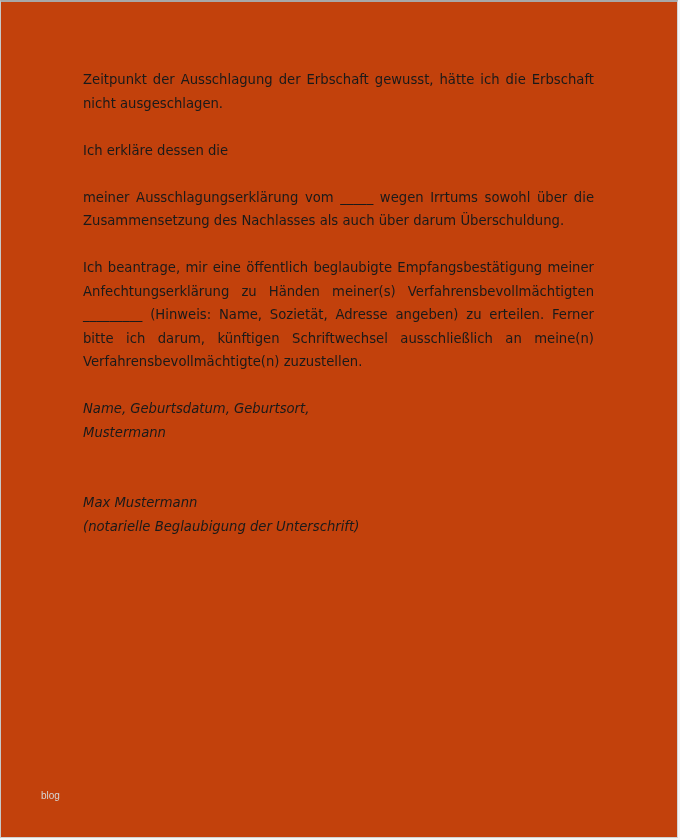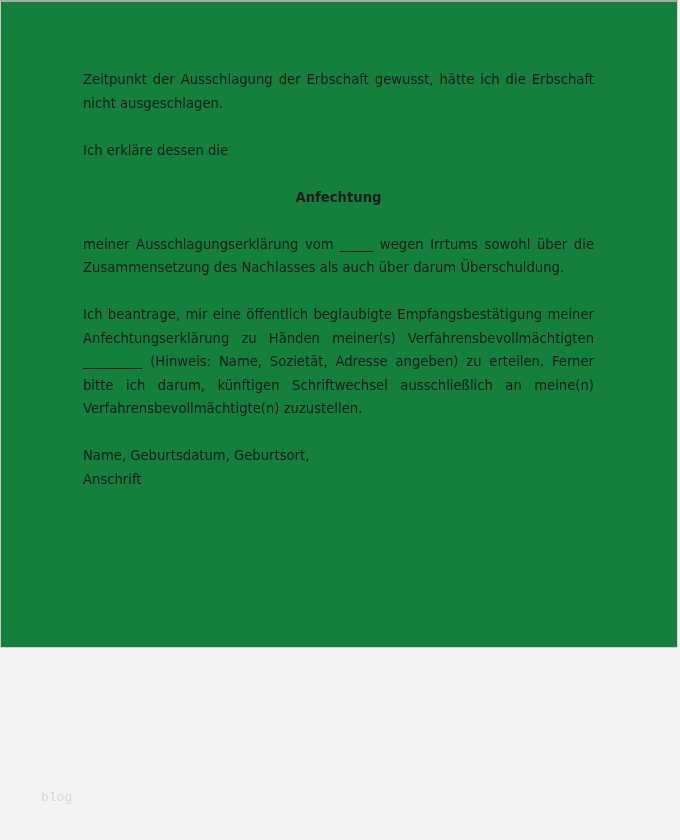--- a/index.html
+++ b/index.html
@@ -11,22 +11,22 @@
       height: 840px;
       background: #f4f4f4;
       overflow: hidden;
       position: relative;
     }
     .page {
       position: absolute;
       left: 0;
       top: 0;
       width: 678px;
-      height: 648px;
-      background: #15803d;
+      height: 838px;
+      background: #c2410c;
       border-top: 2px solid #a8a8a8;
       border-left: 1px solid #c8c8c8;
       border-right: 1px solid #d4d4d4;
       border-bottom: 1px solid #d0d0d0;
       box-sizing: border-box;
     }
     .content {
       position: absolute;
       left: 82px;
       top: 66px;
@@ -41,47 +41,51 @@
       text-align: justify;
       text-align-last: left;
     }
     .heading {
       margin: 0 0 23.5px 0;
       text-align: center;
       font-weight: bold;
     }
     .line {
       display: block;
+      font-style: italic;
     }
     .spacer {
       height: 23.5px;
     }
     .watermark {
       position: absolute;
       left: 40px;
       top: 788px;
-      font-family: Liberation Mono, monospace;
-      font-size: 13px;
+      font-family: Liberation Sans, sans-serif;
+      font-size: 10px;
       color: #d6d6d6;
     }
   </style>
 </head>
 <body>
 
 <div class="page">
   <div class="content">
     <p class="para">Zeitpunkt der Ausschlagung der Erbschaft gewusst, hätte ich die Erbschaft nicht ausgeschlagen.</p>
     <p class="para">Ich erkläre dessen die</p>
-    <p class="heading">Anfechtung</p>
     <p class="para">meiner Ausschlagungserklärung vom _____ wegen Irrtums sowohl über die Zusammensetzung des Nachlasses als auch über darum Überschuldung.</p>
     <p class="para">Ich beantrage, mir eine öffentlich beglaubigte Empfangsbestätigung meiner Anfechtungserklärung zu Händen meiner(s) Verfahrensbevollmächtigten _________ (Hinweis: Name, Sozietät, Adresse angeben) zu erteilen. Ferner bitte ich darum, künftigen Schriftwechsel ausschließlich an meine(n) Verfahrensbevollmächtigte(n) zuzustellen.</p>
 
     <div class="para">
       <span class="line">Name, Geburtsdatum, Geburtsort,</span>
-      <span class="line">Anschrift</span>
+      <span class="line">Mustermann</span>
     </div>
 
     <div class="spacer"></div>
 
+    <div class="para">
+      <span class="line">Max Mustermann</span>
+      <span class="line">(notarielle Beglaubigung der Unterschrift)</span>
+    </div>
   </div>
 
   <div class="watermark">blog</div>
 </div>
 
 </body></html>

